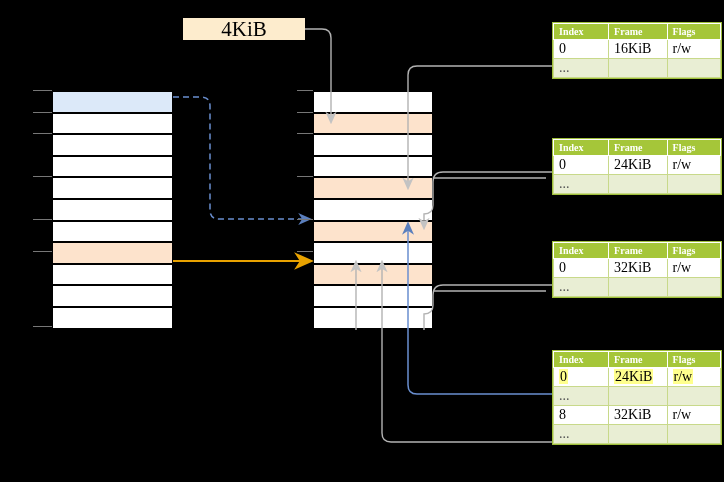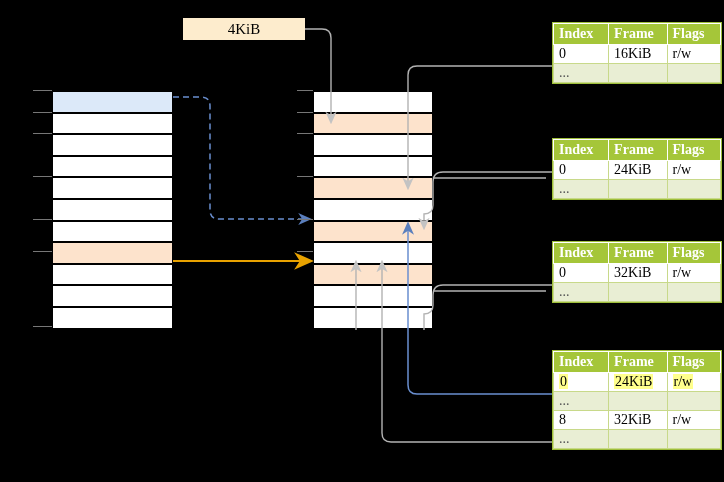--- a/index.html
+++ b/index.html
@@ -10,28 +10,28 @@
   
   .col{position:absolute;border:1px solid #000;box-sizing:border-box;}
   .cell{position:absolute;left:0;box-sizing:border-box;
         border-top:1px solid #000;border-bottom:1px solid #000;
         background:#ffffff;}
   .cell.blue{background:#dce9f9;}
   .cell.peach{background:#fde3cc;}
 
   
   .sizelabel{position:absolute;background:#fdeccd;color:#000;
-             text-align:center;font-size:15px;line-height:22px;}
+             text-align:center;font-size:21px;line-height:22px;}
 
   
   .ptable{position:absolute;border:1px solid #9fbf3b;border-collapse:collapse;
           background:#fff;box-sizing:border-box;}
   .ptable table{border-collapse:collapse;width:100%;}
   .ptable th{background:#a5c639;color:#ffffff;font-weight:bold;
-             font-size:14px;text-align:left;padding:2px 5px;
+             font-size:10px;text-align:left;padding:2px 5px;
              border:1px solid #ffffff;white-space:nowrap;}
   .ptable td{font-size:14px;color:#000;padding:1px 5px;
              border:1px solid #c8d98a;white-space:nowrap;}
   .ptable tr.alt td{background:#e9eed4;color:#555;}
   .ptable td .hl{background:#ffff8d;padding:0 1px;}
 
   
   .tick{position:absolute;height:1px;background:#777;}
 
   svg.wires{position:absolute;left:0;top:0;width:724px;height:482px;

